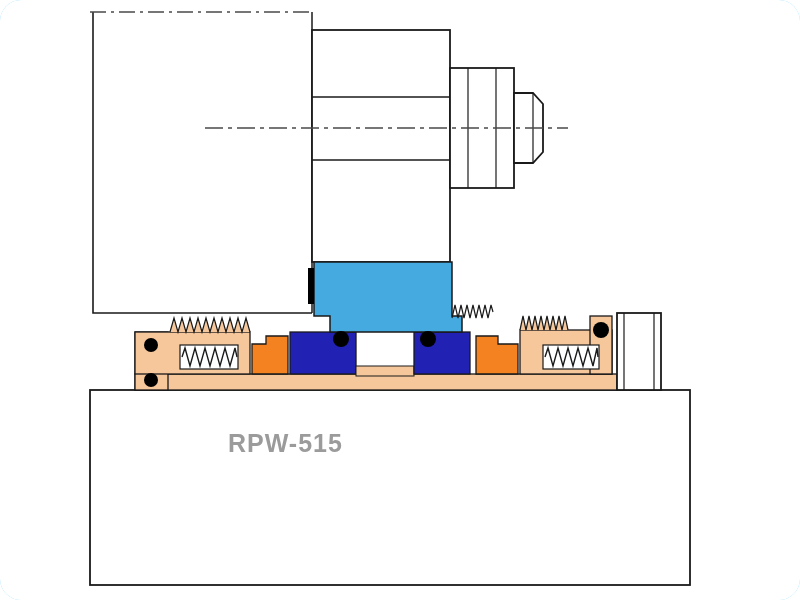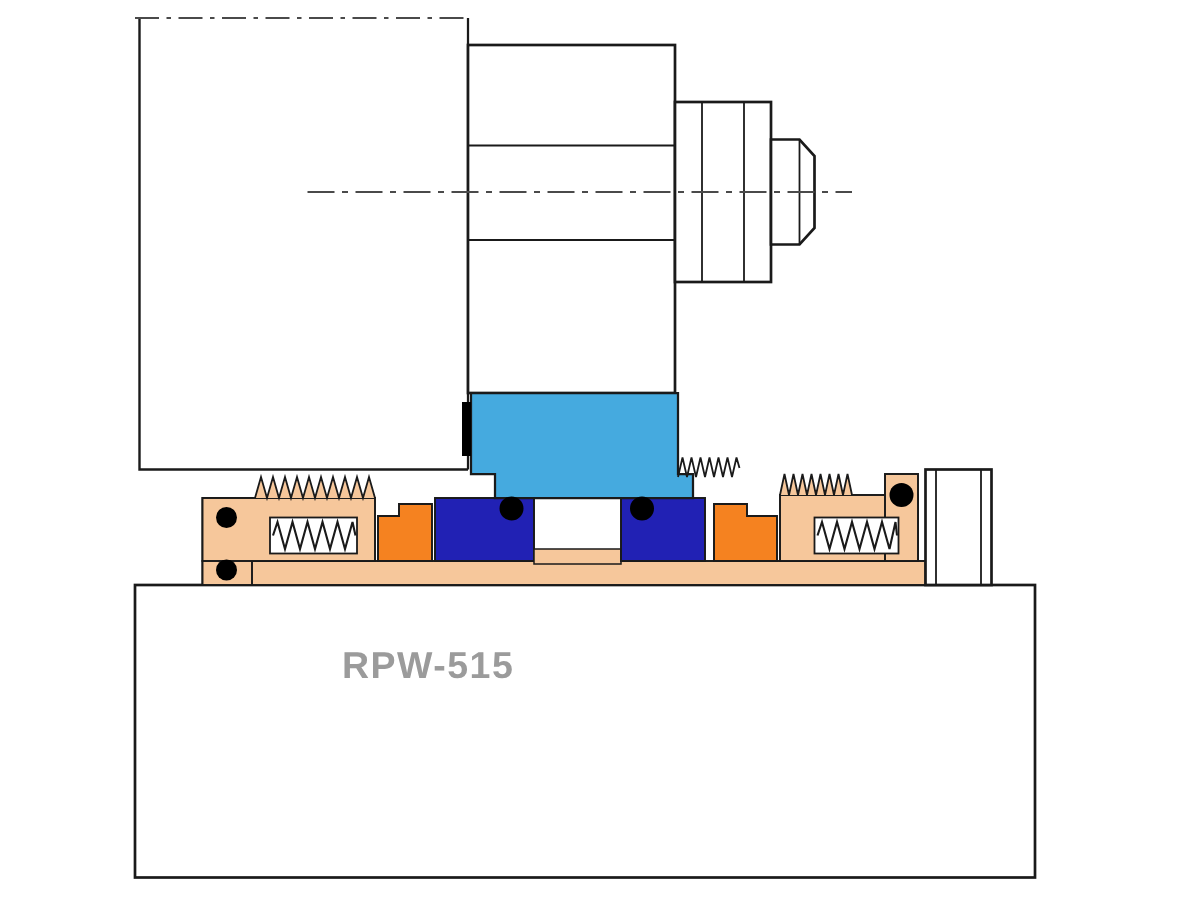--- a/index.html
+++ b/index.html
@@ -3,20 +3,21 @@
 <meta charset="utf-8">
 <style>
   html, body { margin: 0; padding: 0; background: #ffffff; }
   .frame {
     position: relative;
     width: 800px;
     height: 600px;
     overflow: hidden;
     background: #7dd3fc;
     font-family: "Liberation Sans", sans-serif;
+    border-radius: 21px;
   }
   svg { display: block; }
   .part-label {
     font-family: "Liberation Sans", sans-serif;
     font-weight: bold;
     font-size: 25px;
     letter-spacing: 1px;
   }
 </style>
 </head>

